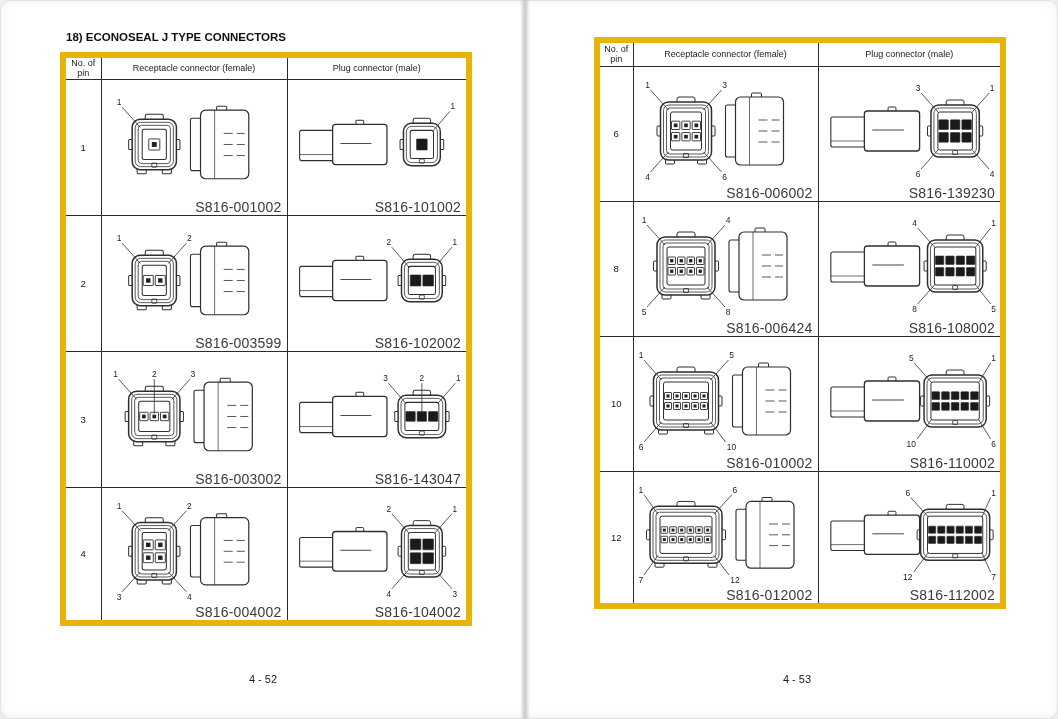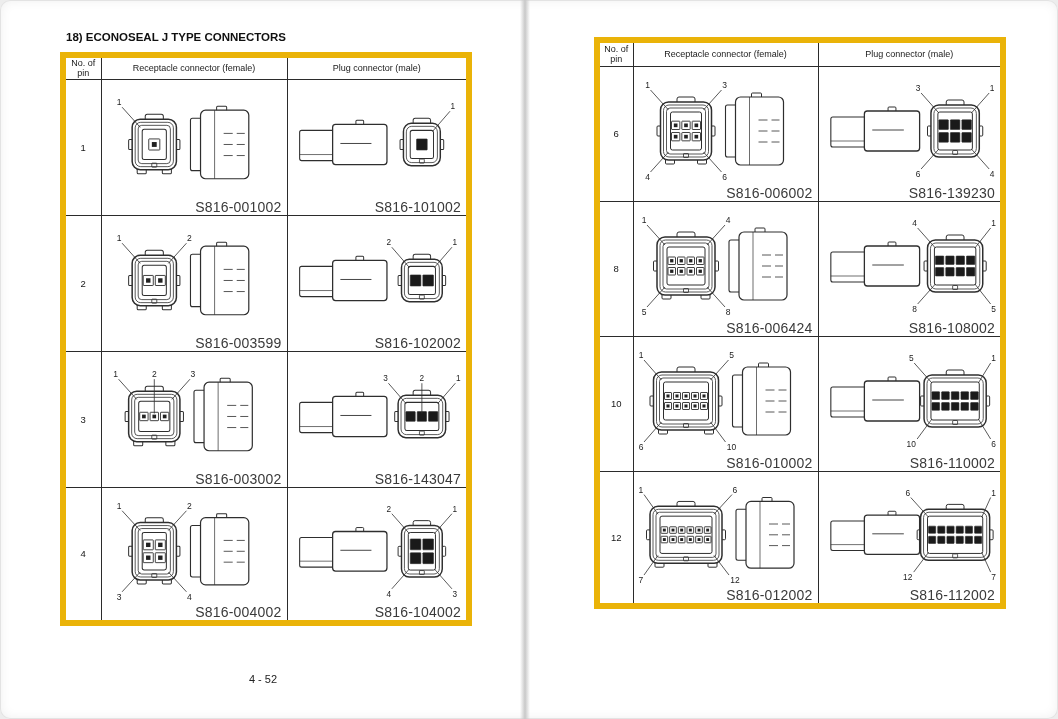--- a/index.html
+++ b/index.html
@@ -665,13 +665,14 @@
               <line x1="96" y1="102" x2="111" y2="82" stroke="#2e2e2e" stroke-width="0.8"></line>
               <text x="90" y="110" text-anchor="middle" font-size="8.5" fill="#1c1c1c" font-family="Liberation Sans, sans-serif">12</text>
               <line x1="174" y1="102" x2="165" y2="82" stroke="#2e2e2e" stroke-width="0.8"></line>
               <text x="177" y="110" text-anchor="middle" font-size="8.5" fill="#1c1c1c" font-family="Liberation Sans, sans-serif">7</text>
             </svg>
           <div class="partno">S816-112002</div>
         </td>
       </tr>
     </tbody>
   </table>
+  <div class="page-num" id="pn-right">4 - 53</div>
 </div>
 
 </body></html>

